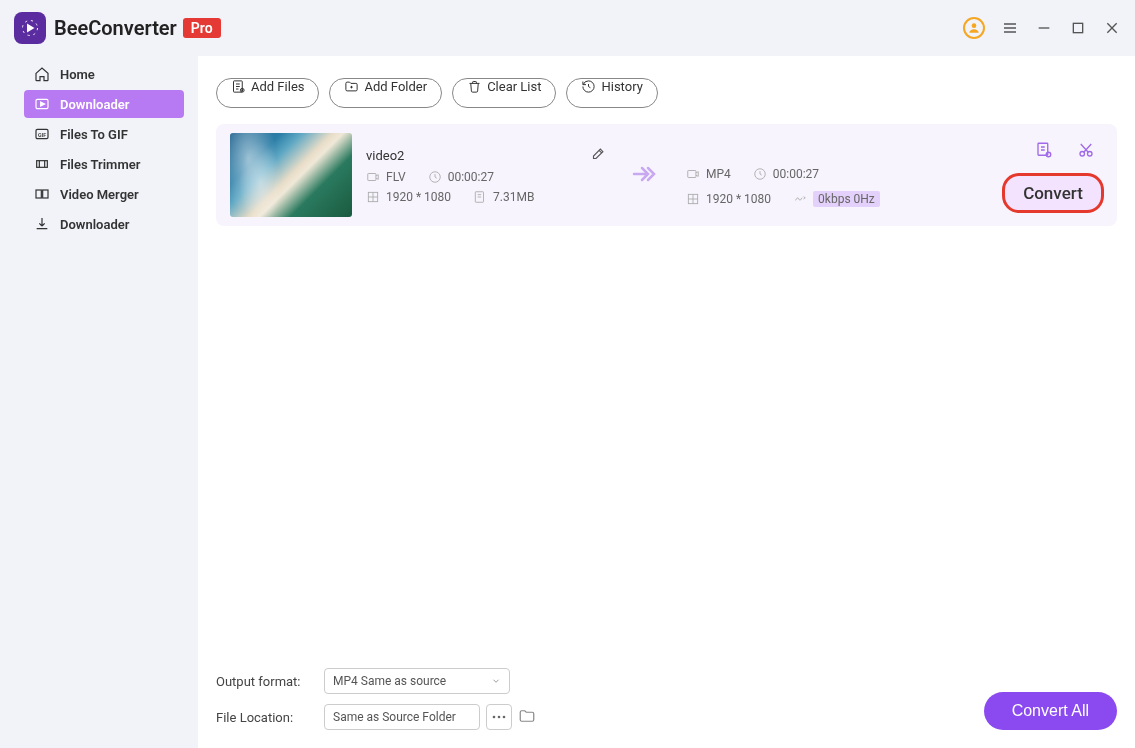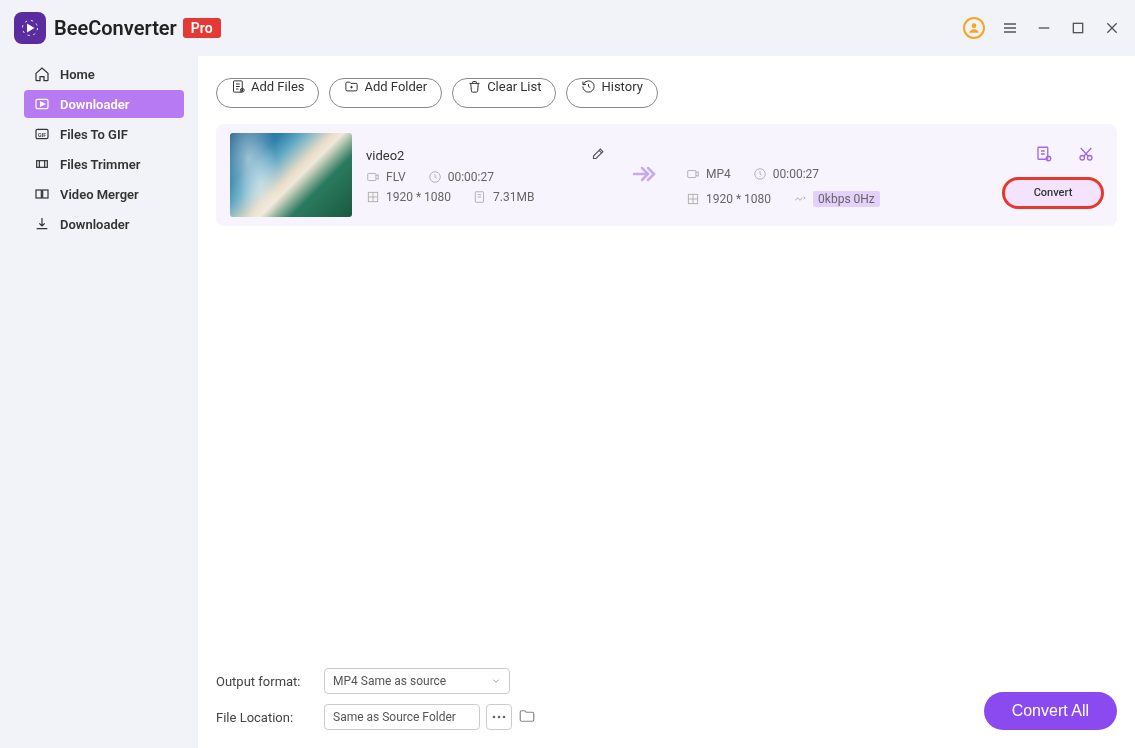--- a/index.html
+++ b/index.html
@@ -80,24 +80,24 @@
 .meta-row { display: flex; gap: 22px; }
 .meta { display: flex; align-items: center; gap: 6px; color: #666; font-size: 12px; }
 .meta svg { width: 14px; height: 14px; stroke: #aaa; }
 .arrow-sep { width: 28px; color: #c8a8f0; margin: 0 12px 0 2px; align-self: center; }
 .output-info { flex: 0 0 220px; display: flex; flex-direction: column; gap: 10px; padding-top: 24px; }
 .audio-badge { background: #e4d1fb; padding: 1px 5px; border-radius: 2px; }
 .card-actions { margin-left: auto; display: flex; flex-direction: column; align-items: flex-end; gap: 12px; padding-top: 2px; }
 .action-icons { display: flex; gap: 24px; color: #a06ae8; padding-right: 8px; }
 .action-icons span { cursor: pointer; }
 .convert-btn {
-  width: 100px; height: 30px; border-radius: 16px;
+  width: 100px; height: 38px; border-radius: 16px;
   background: #f3e3ff; border: 2.5px solid #e5392d;
   display: flex; align-items: center; justify-content: center;
-  font-size: 11px; color: #333; cursor: pointer; font-weight: 500;
+  font-size: 17px; color: #333; cursor: pointer; font-weight: 500;
   box-shadow: 0 0 0 1px #e5392d;
 }
 
 .footer {
   position: absolute; bottom: 0; left: 0; right: 0;
   padding: 10px 18px 18px 18px;
   display: flex; align-items: flex-end; justify-content: space-between;
 }
 .footer-left { display: flex; flex-direction: column; gap: 10px; }
 .footer-row { display: flex; align-items: center; gap: 18px; font-size: 13px; color: #444; }

